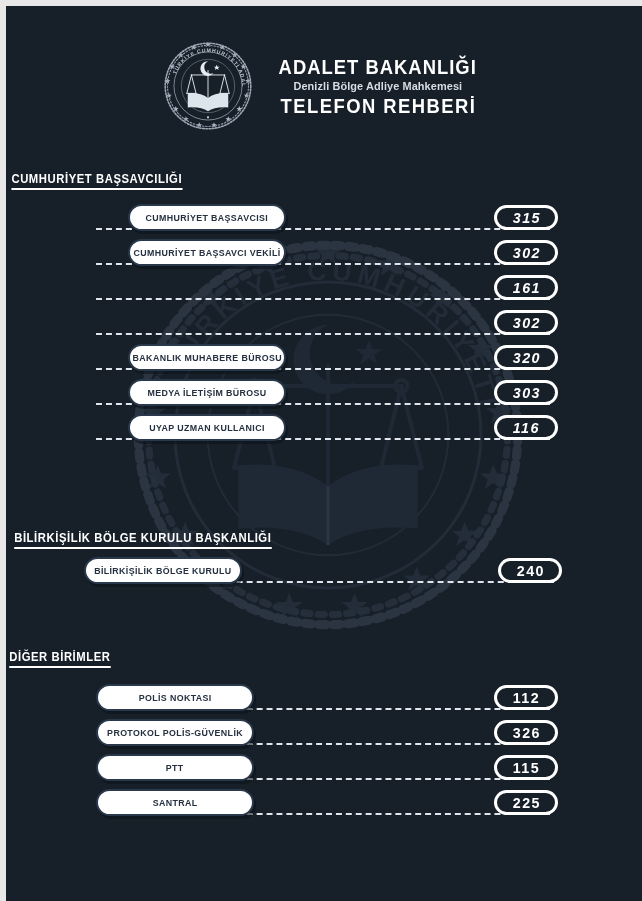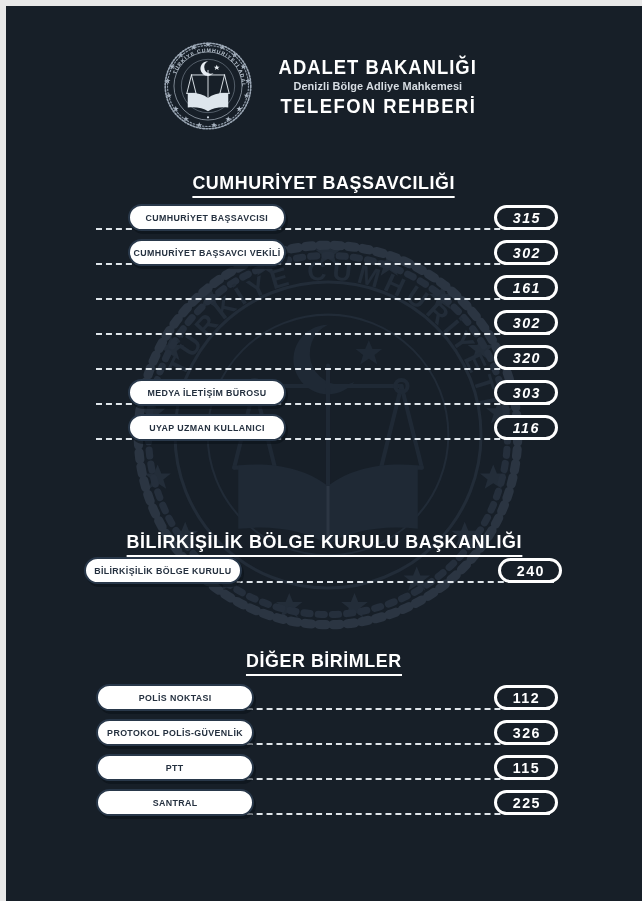--- a/index.html
+++ b/index.html
@@ -80,23 +80,22 @@
     font-weight: bold;
     letter-spacing: 1.6px;
     line-height: 24px;
     transform: scaleX(0.92);
   }
 
   
   .section-title {
     position: absolute;
     width: 636px;
-    text-align: center;
     color: #ffffff;
-    font-size: 19px;
+    font-size: 12px;
     font-weight: bold;
     letter-spacing: 0.6px;
   }
   .section-title span {
     border-bottom: 2px solid #ffffff;
     padding-bottom: 2px;
     display: inline-block;
     transform: scaleX(0.94);
   }
 
@@ -351,20 +350,23 @@
       </div>
     </div>
     <div class="row">
       <div class="dash"></div>
       <div class="num">
         <span class="num-label">302</span>
       </div>
     </div>
     <div class="row">
       <div class="dash"></div>
+      <div class="pill">
+        <span class="pill-label">BAKANLIK MUHABERE BÜROSU</span>
+      </div>
       <div class="num">
         <span class="num-label">320</span>
       </div>
     </div>
     <div class="row">
       <div class="dash"></div>
       <div class="pill">
         <span class="pill-label">MEDYA İLETİŞİM BÜROSU</span>
       </div>
       <div class="num">

